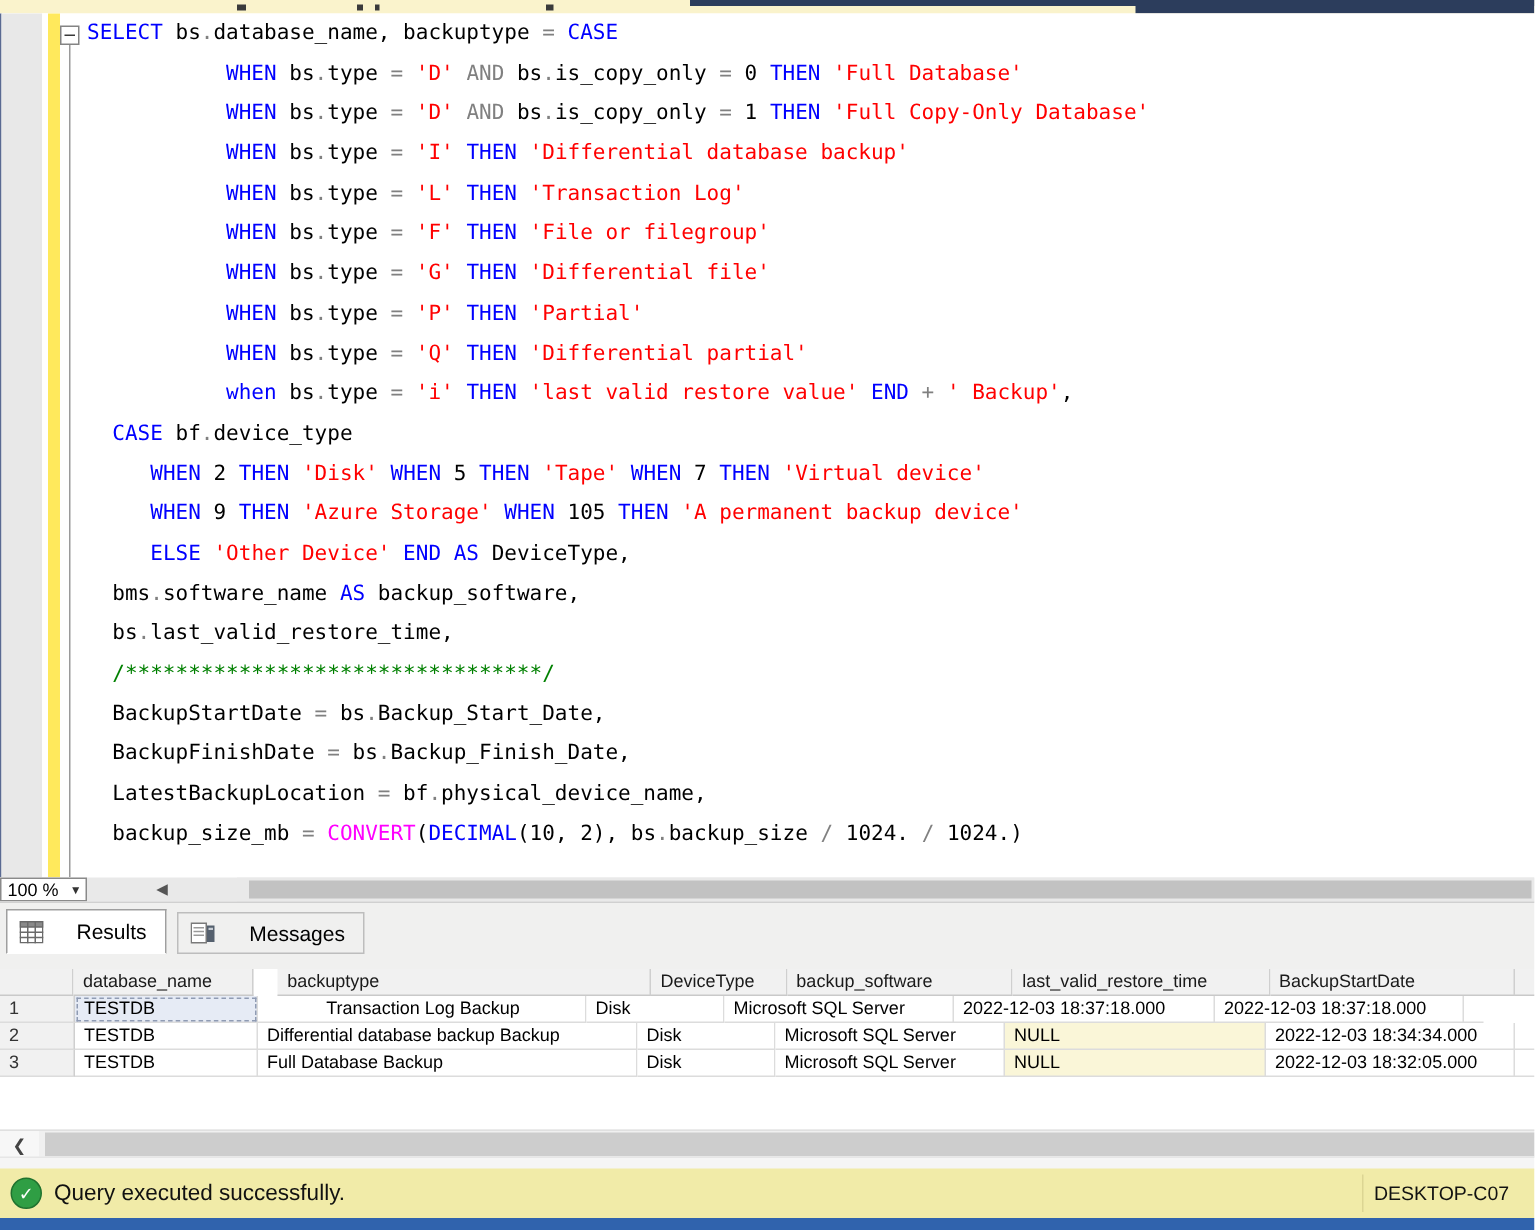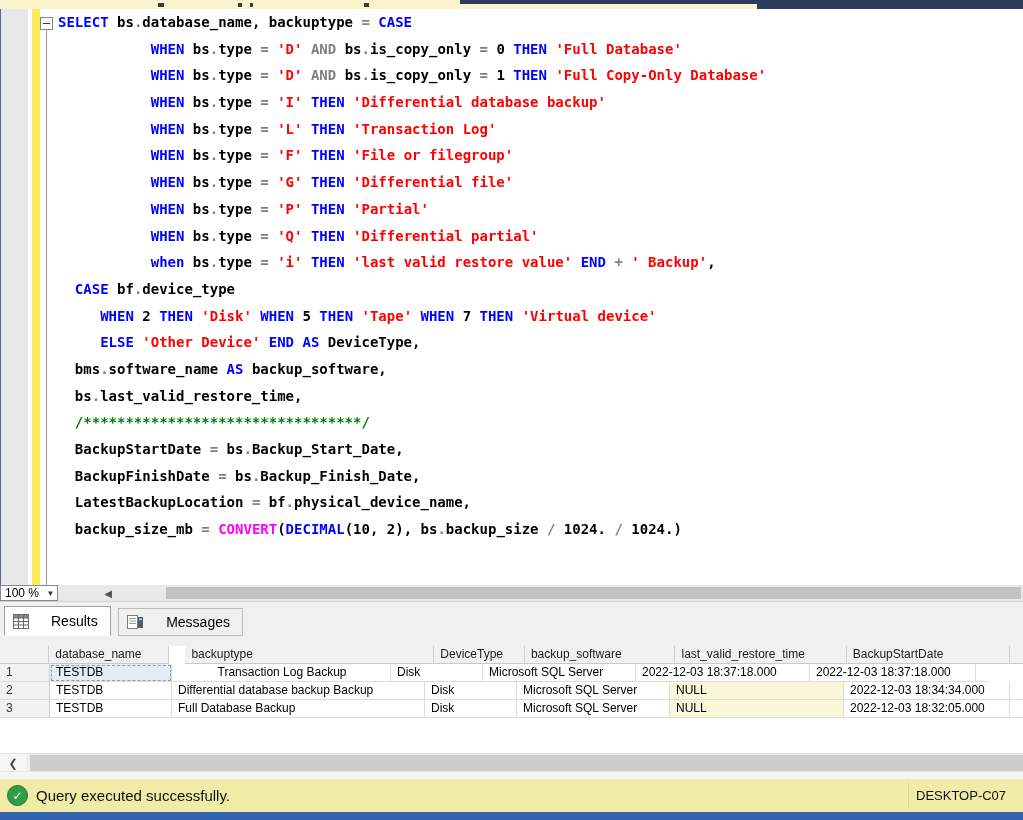--- a/index.html
+++ b/index.html
@@ -15,21 +15,21 @@
   #navy-b{position:absolute;left:757px;top:0;width:266px;height:9px;background:#2c3d5c;}
   
   #editor{position:absolute;left:0;top:9px;width:1023px;height:576px;display:flex;background:#fff;border-left:1px solid #5a6a92;}
   #gutter{width:27px;background:#e8e8e8;}
   #gutter-gap{width:4px;background:#ffffff;}
   #change-bar{width:8px;background:#ffe95c;}
   #code-wrap{flex:1;position:relative;overflow:hidden;}
   #collapse-box{position:absolute;left:0;top:8px;width:11px;height:11px;background:#fff;border:1px solid #848484;}
   #collapse-box::after{content:"";position:absolute;left:2px;top:5px;width:7px;height:1px;background:#3a3a3a;}
   #outline-line{position:absolute;left:6px;top:21px;bottom:0;width:1px;background:#9a9a9a;}
-  #code-lines{position:absolute;left:18px;top:0;right:0;font-weight:bold;}
+  #code-lines{position:absolute;left:18px;top:0;right:0;}
   .code-line{height:26.7px;line-height:26.7px;white-space:pre;font-family:"DejaVu Sans Mono","Liberation Mono",monospace;font-size:14px;}
   .tk-k{color:#0000ff}.tk-i{color:#000000}.tk-s{color:#ff0000}
   .tk-o{color:#808080}.tk-c{color:#008000}.tk-f{color:#ff00ff}.tk-n{color:#000000}
   
   #editor-hscroll{position:absolute;left:0;top:585px;width:1023px;height:16px;background:#e9e9e9;display:flex;align-items:stretch;gap:41px;}
   #zoom-box{width:56px;background:#fff;border:1px solid #8a8a8a;display:flex;align-items:center;font-size:12px;color:#000;}
   #zoom-box .zv{flex:1;padding-left:4px;}
   #zoom-caret{width:13px;font-size:8px;color:#333;text-align:center;}
   #hs-left-arrow{width:18px;display:flex;align-items:center;justify-content:center;font-size:10px;color:#555;}
   #hs-track{flex:1;position:relative;background:#e9e9e9;}
@@ -88,20 +88,21 @@
         <div class="code-line"><span class="tk-i">           </span><span class="tk-k">WHEN</span><span class="tk-i"> bs</span><span class="tk-o">.</span><span class="tk-i">type </span><span class="tk-o">=</span><span class="tk-s"> 'D' </span><span class="tk-o">AND</span><span class="tk-i"> bs</span><span class="tk-o">.</span><span class="tk-i">is_copy_only </span><span class="tk-o">=</span><span class="tk-n"> 1 </span><span class="tk-k">THEN</span><span class="tk-s"> 'Full Copy-Only Database'</span></div>
         <div class="code-line"><span class="tk-i">           </span><span class="tk-k">WHEN</span><span class="tk-i"> bs</span><span class="tk-o">.</span><span class="tk-i">type </span><span class="tk-o">=</span><span class="tk-s"> 'I' </span><span class="tk-k">THEN</span><span class="tk-s"> 'Differential database backup'</span></div>
         <div class="code-line"><span class="tk-i">           </span><span class="tk-k">WHEN</span><span class="tk-i"> bs</span><span class="tk-o">.</span><span class="tk-i">type </span><span class="tk-o">=</span><span class="tk-s"> 'L' </span><span class="tk-k">THEN</span><span class="tk-s"> 'Transaction Log'</span></div>
         <div class="code-line"><span class="tk-i">           </span><span class="tk-k">WHEN</span><span class="tk-i"> bs</span><span class="tk-o">.</span><span class="tk-i">type </span><span class="tk-o">=</span><span class="tk-s"> 'F' </span><span class="tk-k">THEN</span><span class="tk-s"> 'File or filegroup'</span></div>
         <div class="code-line"><span class="tk-i">           </span><span class="tk-k">WHEN</span><span class="tk-i"> bs</span><span class="tk-o">.</span><span class="tk-i">type </span><span class="tk-o">=</span><span class="tk-s"> 'G' </span><span class="tk-k">THEN</span><span class="tk-s"> 'Differential file'</span></div>
         <div class="code-line"><span class="tk-i">           </span><span class="tk-k">WHEN</span><span class="tk-i"> bs</span><span class="tk-o">.</span><span class="tk-i">type </span><span class="tk-o">=</span><span class="tk-s"> 'P' </span><span class="tk-k">THEN</span><span class="tk-s"> 'Partial'</span></div>
         <div class="code-line"><span class="tk-i">           </span><span class="tk-k">WHEN</span><span class="tk-i"> bs</span><span class="tk-o">.</span><span class="tk-i">type </span><span class="tk-o">=</span><span class="tk-s"> 'Q' </span><span class="tk-k">THEN</span><span class="tk-s"> 'Differential partial'</span></div>
         <div class="code-line"><span class="tk-i">           </span><span class="tk-k">when</span><span class="tk-i"> bs</span><span class="tk-o">.</span><span class="tk-i">type </span><span class="tk-o">=</span><span class="tk-s"> 'i' </span><span class="tk-k">THEN</span><span class="tk-s"> 'last valid restore value' </span><span class="tk-k">END</span><span class="tk-i"> </span><span class="tk-o">+</span><span class="tk-s"> ' Backup'</span><span class="tk-i">,</span></div>
         <div class="code-line"><span class="tk-i">  </span><span class="tk-k">CASE</span><span class="tk-i"> bf</span><span class="tk-o">.</span><span class="tk-i">device_type</span></div>
         <div class="code-line"><span class="tk-i">     </span><span class="tk-k">WHEN</span><span class="tk-n"> 2 </span><span class="tk-k">THEN</span><span class="tk-s"> 'Disk' </span><span class="tk-k">WHEN</span><span class="tk-n"> 5 </span><span class="tk-k">THEN</span><span class="tk-s"> 'Tape' </span><span class="tk-k">WHEN</span><span class="tk-n"> 7 </span><span class="tk-k">THEN</span><span class="tk-s"> 'Virtual device'</span></div>
+        <div class="code-line"><span class="tk-i">     </span><span class="tk-k">WHEN</span><span class="tk-n"> 9 </span><span class="tk-k">THEN</span><span class="tk-s"> 'Azure Storage' </span><span class="tk-k">WHEN</span><span class="tk-n"> 105 </span><span class="tk-k">THEN</span><span class="tk-s"> 'A permanent backup device'</span></div>
         <div class="code-line"><span class="tk-i">     </span><span class="tk-k">ELSE</span><span class="tk-s"> 'Other Device' </span><span class="tk-k">END</span><span class="tk-i"> </span><span class="tk-k">AS</span><span class="tk-i"> DeviceType,</span></div>
         <div class="code-line"><span class="tk-i">  bms</span><span class="tk-o">.</span><span class="tk-i">software_name </span><span class="tk-k">AS</span><span class="tk-i"> backup_software,</span></div>
         <div class="code-line"><span class="tk-i">  bs</span><span class="tk-o">.</span><span class="tk-i">last_valid_restore_time,</span></div>
         <div class="code-line"><span class="tk-i">  </span><span class="tk-c">/*********************************/</span></div>
         <div class="code-line"><span class="tk-i">  BackupStartDate </span><span class="tk-o">=</span><span class="tk-i"> bs</span><span class="tk-o">.</span><span class="tk-i">Backup_Start_Date,</span></div>
         <div class="code-line"><span class="tk-i">  BackupFinishDate </span><span class="tk-o">=</span><span class="tk-i"> bs</span><span class="tk-o">.</span><span class="tk-i">Backup_Finish_Date,</span></div>
         <div class="code-line"><span class="tk-i">  LatestBackupLocation </span><span class="tk-o">=</span><span class="tk-i"> bf</span><span class="tk-o">.</span><span class="tk-i">physical_device_name,</span></div>
         <div class="code-line"><span class="tk-i">  backup_size_mb </span><span class="tk-o">=</span><span class="tk-f"> CONVERT</span><span class="tk-i">(</span><span class="tk-k">DECIMAL</span><span class="tk-i">(</span><span class="tk-n">10</span><span class="tk-i">, </span><span class="tk-n">2</span><span class="tk-i">), bs</span><span class="tk-o">.</span><span class="tk-i">backup_size </span><span class="tk-o">/</span><span class="tk-n"> 1024. </span><span class="tk-o">/</span><span class="tk-n"> 1024.</span><span class="tk-i">)</span></div>
       </div>
   </div>

